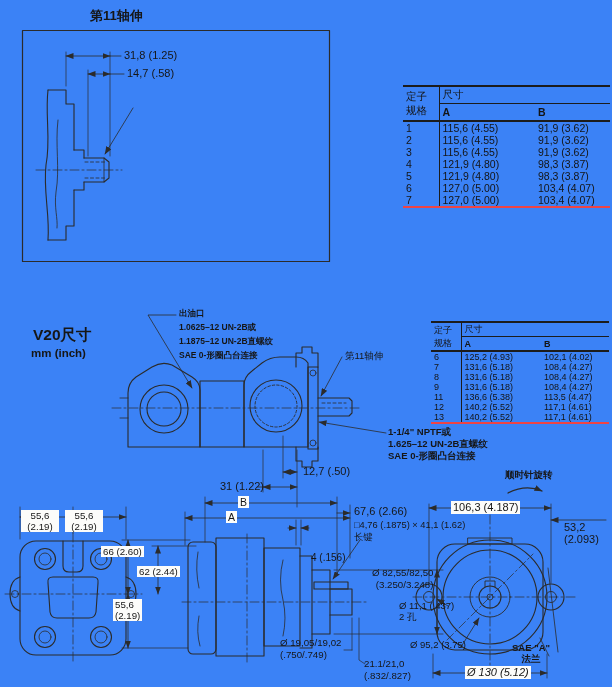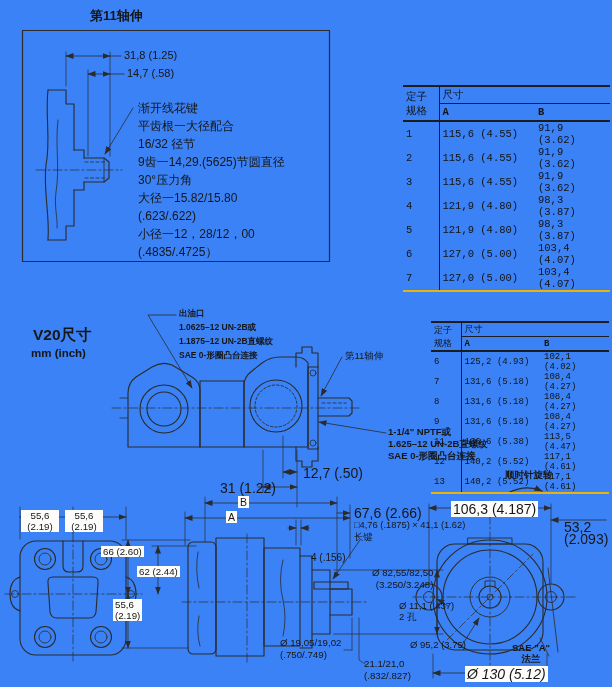--- a/index.html
+++ b/index.html
@@ -1,25 +1,25 @@
 <!DOCTYPE html>
 <html><head>
 <meta charset="utf-8">
 <style>
   html,body{margin:0;padding:0;background:#ffffff;}
   .page{position:relative;width:612px;height:687px;background:#3b82f6;
         font-family:"Liberation Sans","DejaVu Sans",sans-serif;color:#141414;overflow:hidden;}
   svg.draw{position:absolute;left:0;top:0;z-index:1;}
-  .lbl{position:absolute;z-index:2;font-size:14px;line-height:1.15;white-space:pre-line;color:#161616;}
+  .lbl{position:absolute;z-index:2;font-size:11px;line-height:1.15;white-space:pre-line;color:#161616;}
   .bold{font-weight:bold;}
   .bg{background:#fcfcfa;padding:0 2px;}
   .ctr{text-align:center;}
   
   table.spec{position:absolute;z-index:2;border-collapse:collapse;table-layout:fixed;
-             border-top:2px solid #1c1c1c;border-bottom:2px solid #eab308;color:#141414;font-family:Liberation Mono, monospace;}
+             border-top:2px solid #1c1c1c;border-bottom:2px solid #ef4444;color:#141414;}
   table.spec th,table.spec td{padding:0 3px;text-align:left;font-weight:normal;vertical-align:middle;overflow:hidden;}
   table.spec .spec-h{border-right:1.5px solid #1c1c1c;border-bottom:2px solid #1c1c1c;white-space:pre-line;}
   table.spec .size-h{border-bottom:1px solid #1c1c1c;}
   table.spec tr.ab th{border-bottom:2px solid #1c1c1c;font-weight:bold;}
   table.spec td.spec-cell{border-right:1.5px solid #1c1c1c;}
   .t1{left:403px;top:85px;width:207px;font-size:10.5px;}
   .t1 .size-h,.t1 tr.ab th{height:16px;}
   .t1 tbody td{height:12px;}
   .t2{left:431px;top:321px;width:178px;font-size:9px;}
   .t2 .size-h,.t2 tr.ab th{height:13px;}
@@ -184,29 +184,20 @@
         <path d="M433,654 V678 M547,654 V678" stroke-width="0.7"></path>
         <path d="M433,673 H547" stroke-width="0.8" marker-start="url(#arw)" marker-end="url(#arw)"></path>
       </g>
     </g>
   </svg>
 
   <div class="lbl bold" style="left:90px;top:9px;font-size:13px;">第11轴伸</div>
 
   <div class="lbl" style="left:124px;top:49px;font-size:11px;">31,8 (1.25)</div>
   <div class="lbl" style="left:127px;top:67px;font-size:11px;">14,7 (.58)</div>
-  <div class="lbl" style="left:138px;top:99px;font-size:12px;line-height:18px;">渐开线花键
-平齿根一大径配合
-16/32 径节
-9齿一14,29.(5625)节圆直径
-30°压力角
-大径一15.82/15.80
-(.623/.622)
-小径一12，28/12，00
-(.4835/.4725）</div>
 
   <div class="lbl bold" style="left:33px;top:326px;font-size:15.5px;">V20尺寸</div>
   <div class="lbl bold" style="left:31px;top:347px;font-size:11.5px;">mm (inch)</div>
 
   <div class="lbl bold" style="left:179px;top:306px;font-size:8.5px;line-height:14px;">出油口
 1.0625–12 UN-2B或
 1.1875–12 UN-2B直螺纹
 SAE 0-形圈凸台连接</div>
   <div class="lbl" style="left:345px;top:351px;font-size:9.5px;">第11轴伸</div>
   <div class="lbl bold" style="left:388px;top:426px;font-size:9.5px;line-height:12px;">1-1/4" NPTF或

